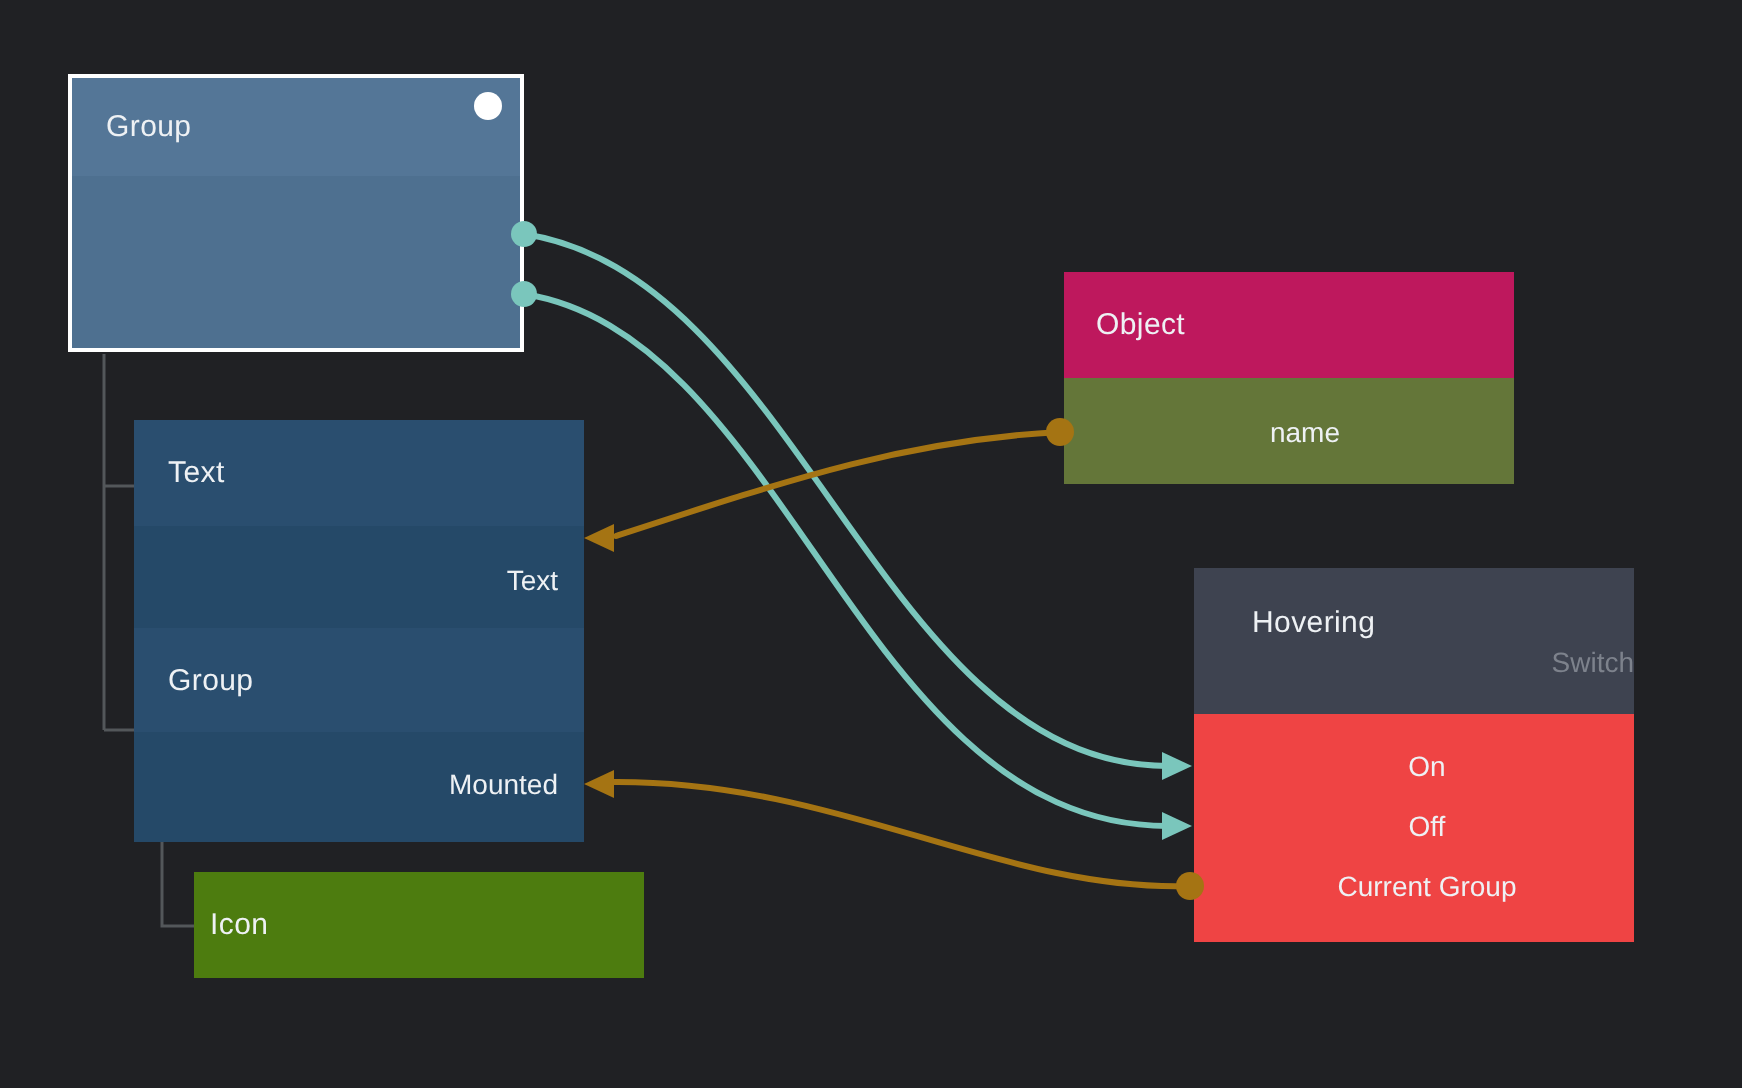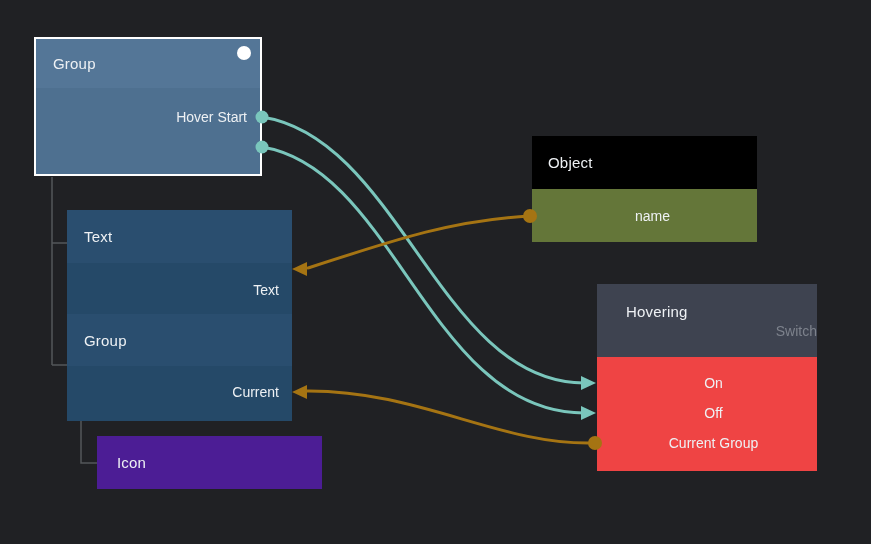--- a/index.html
+++ b/index.html
@@ -35,64 +35,63 @@
   #n2 .hdr { height: 53px; background: #2a4e6f; padding-left: 17px; }
   #n2 .bdy { background: #254968; height: 55px; padding-top: 12px; }
 
   
   #n3 { left: 67px; top: 314px; width: 225px; height: 107px; }
   #n3 .hdr { height: 52px; background: #2a4e6f; padding-left: 17px; }
   #n3 .bdy { background: #254968; height: 55px; padding-top: 11px; }
 
   
   #n4 { left: 97px; top: 436px; width: 225px; height: 53px; }
-  #n4 .hdr { height: 53px; background: #4c1d95; padding-left: 20px; }
+  #n4 .hdr { height: 53px; background: #4d7c0f; padding-left: 8px; }
 
   
   #n5 { left: 532px; top: 136px; width: 225px; height: 106px; }
-  #n5 .hdr { height: 53px; background: #000000; padding-left: 16px; }
+  #n5 .hdr { height: 53px; background: #be185d; padding-left: 16px; }
   #n5 .bdy { background: #647639; height: 53px; padding-top: 12px; }
   #n5 .port.l { padding-left: 16px; }
 
   
   #n6 { left: 597px; top: 284px; width: 220px; height: 187px; }
   #n6 .hdr { height: 73px; background: #3e4350; padding-left: 29px; }
   #n6 .bdy { background: #ef4444; height: 114px; padding-top: 11px; }
   #n6 .port.l { padding-left: 13px; }
 </style>
 </head>
 <body>
 
 <div class="canvas">
 
   <div class="node" id="n1">
     <div class="hdr">
       <span class="title">Group</span>
       <span class="sel-dot"></span>
     </div>
     <div class="bdy">
-      <div class="port r">Hover Start</div>
     </div>
   </div>
 
   <div class="node" id="n2">
     <div class="hdr">
       <span class="title">Text</span>
     </div>
     <div class="bdy">
       <div class="port r">Text</div>
     </div>
   </div>
 
   <div class="node" id="n3">
     <div class="hdr">
       <span class="title">Group</span>
     </div>
     <div class="bdy">
-      <div class="port r">Current</div>
+      <div class="port r">Mounted</div>
     </div>
   </div>
 
   <div class="node" id="n4">
     <div class="hdr">
       <span class="title">Icon</span>
     </div>
   </div>
 
   <div class="node" id="n5">

